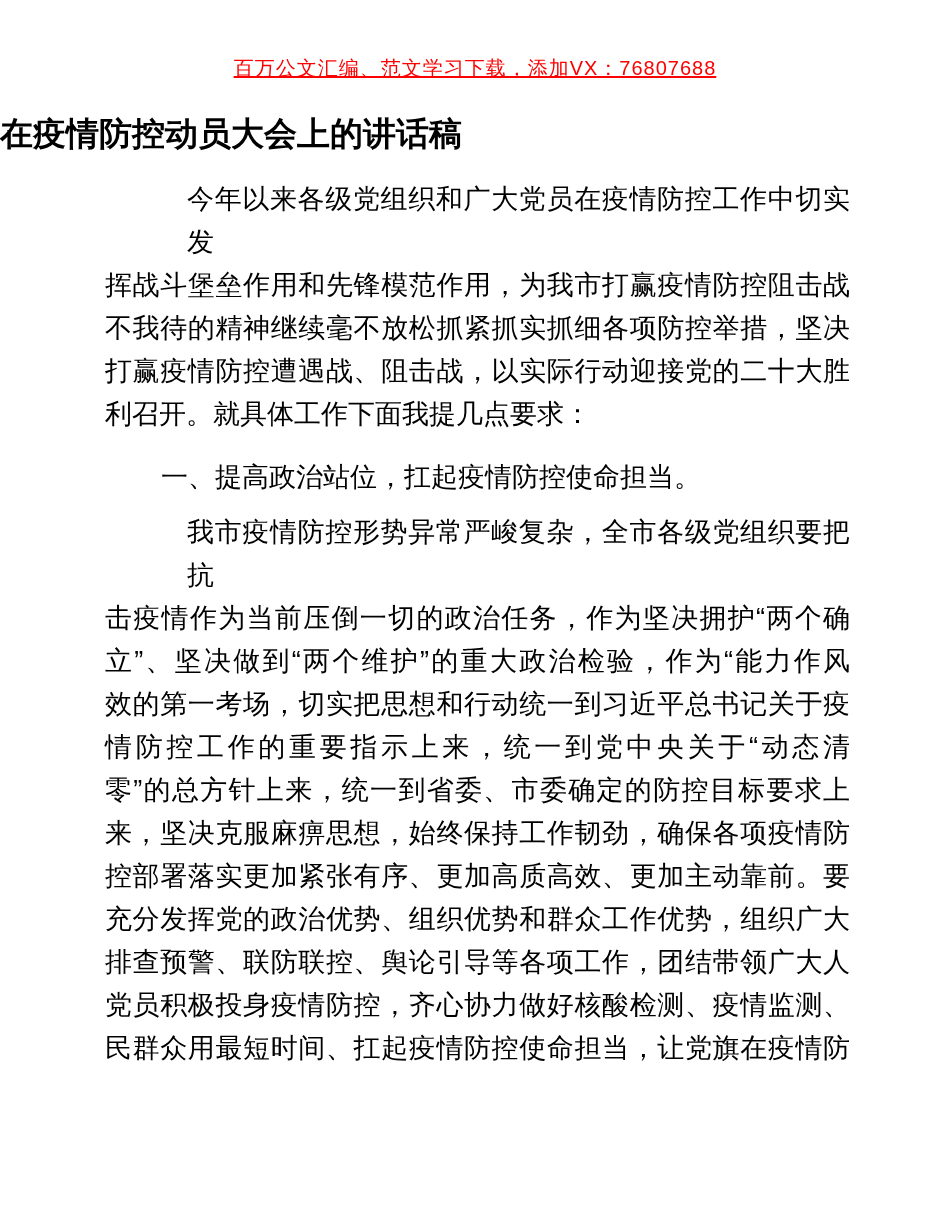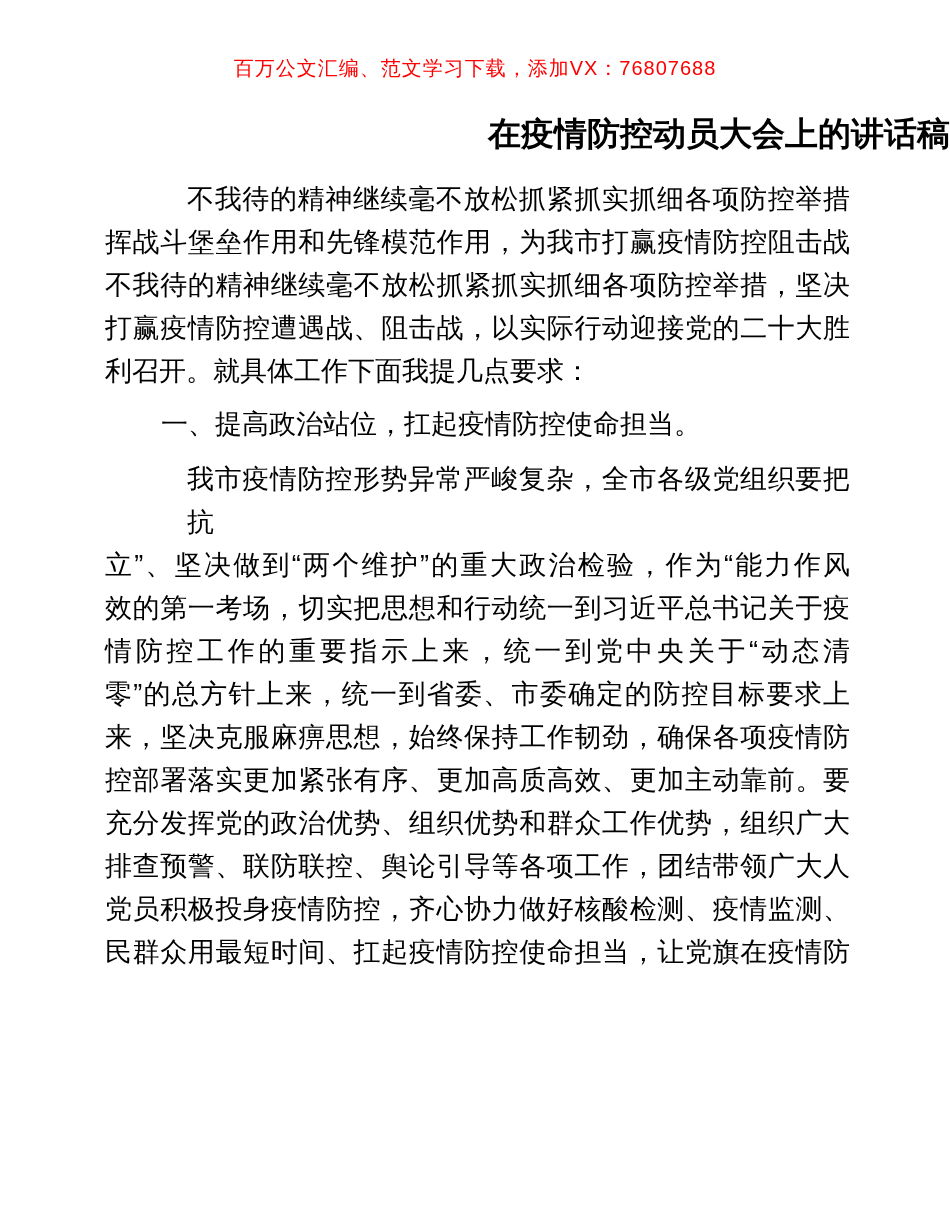--- a/index.html
+++ b/index.html
@@ -23,34 +23,34 @@
   .promo-header {
     margin-top: 55px;
     text-align: center;
     font-size: 20px;
     line-height: 26px;
     letter-spacing: 1px;
     font-weight: normal;
   }
   .doc-title {
     margin-top: 31px;
-    text-align: right;
+    text-align: left;
     font-size: 33px;
     line-height: 44px;
     font-weight: bold;
     color: #000000;
   }
   .doc-body {
     margin: 16px 100px 0 105px; 
   }
   .para {
     margin: 0;
   }
   .para.heading {
-    margin: 10px 0 12px 0;
+    margin: 20px 0 12px 0;
   }
   .line {
     font-size: 27px;
     line-height: 43px;
     color: #000000;
     text-align: justify;
     text-align-last: justify;
     text-justify: inter-character;
     white-space: normal;
   }
@@ -62,37 +62,38 @@
   }
   .para.heading .line {
     padding-left: 56px;  
     text-align-last: left;
   }
 </style>
 </head>
 <body>
 
 <div class="page" style="background: rgb(255, 255, 255);">
-  <div class="promo-header" style="color: rgb(254, 0, 0);">百万公文汇编、范文学习下载，添加VX：76807688</div>
+  <div class="promo-header" style="color: rgb(254, 0, 0); text-decoration: underline;">百万公文汇编、范文学习下载，添加VX：76807688</div>
 
   <h1 class="doc-title">在疫情防控动员大会上的讲话稿</h1>
 
   <div class="doc-body">
       <div class="para body">
-        <div class="line first">不我待的精神继续毫不放松抓紧抓实抓细各项防控举措</div>
+        <div class="line first">今年以来各级党组织和广大党员在疫情防控工作中切实发</div>
         <div class="line">挥战斗堡垒作用和先锋模范作用，为我市打赢疫情防控阻击战</div>
         <div class="line">不我待的精神继续毫不放松抓紧抓实抓细各项防控举措，坚决</div>
         <div class="line">打赢疫情防控遭遇战、阻击战，以实际行动迎接党的二十大胜</div>
         <div class="line last">利召开。就具体工作下面我提几点要求：</div>
       </div>
       <div class="para heading">
         <div class="line first last">一、提高政治站位，扛起疫情防控使命担当。</div>
       </div>
       <div class="para body">
         <div class="line first">我市疫情防控形势异常严峻复杂，全市各级党组织要把抗</div>
+        <div class="line">击疫情作为当前压倒一切的政治任务，作为坚决拥护“两个确</div>
         <div class="line">立”、坚决做到“两个维护”的重大政治检验，作为“能力作风</div>
         <div class="line">效的第一考场，切实把思想和行动统一到习近平总书记关于疫</div>
         <div class="line">情防控工作的重要指示上来，统一到党中央关于“动态清</div>
         <div class="line">零”的总方针上来，统一到省委、市委确定的防控目标要求上</div>
         <div class="line">来，坚决克服麻痹思想，始终保持工作韧劲，确保各项疫情防</div>
         <div class="line">控部署落实更加紧张有序、更加高质高效、更加主动靠前。要</div>
         <div class="line">充分发挥党的政治优势、组织优势和群众工作优势，组织广大</div>
         <div class="line">排查预警、联防联控、舆论引导等各项工作，团结带领广大人</div>
         <div class="line">党员积极投身疫情防控，齐心协力做好核酸检测、疫情监测、</div>
         <div class="line">民群众用最短时间、扛起疫情防控使命担当，让党旗在疫情防</div>

